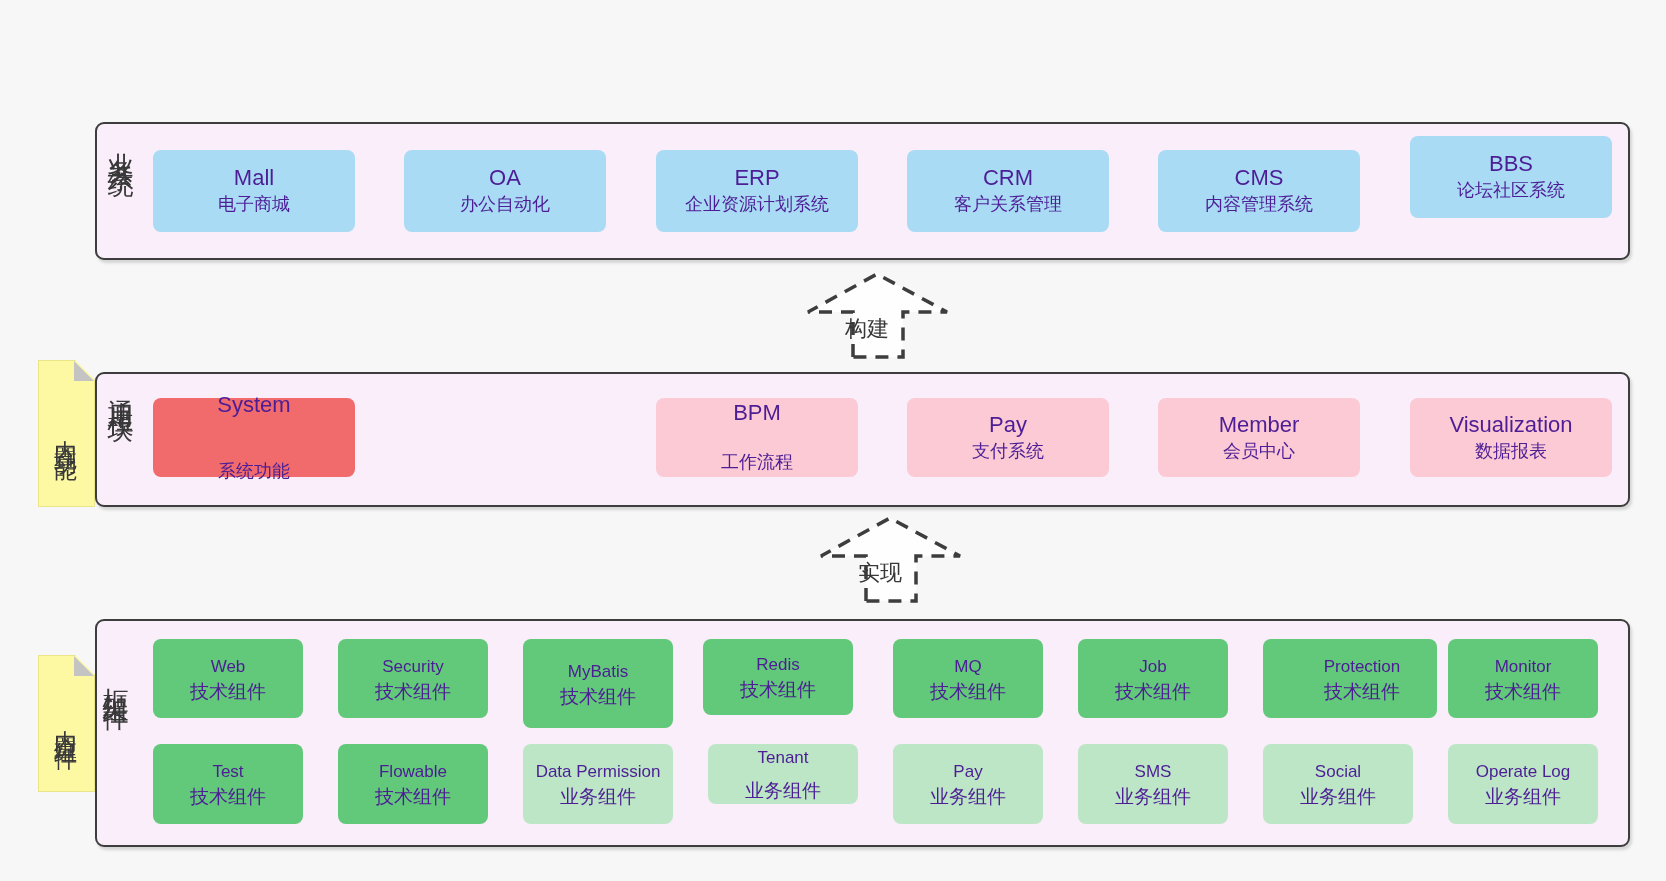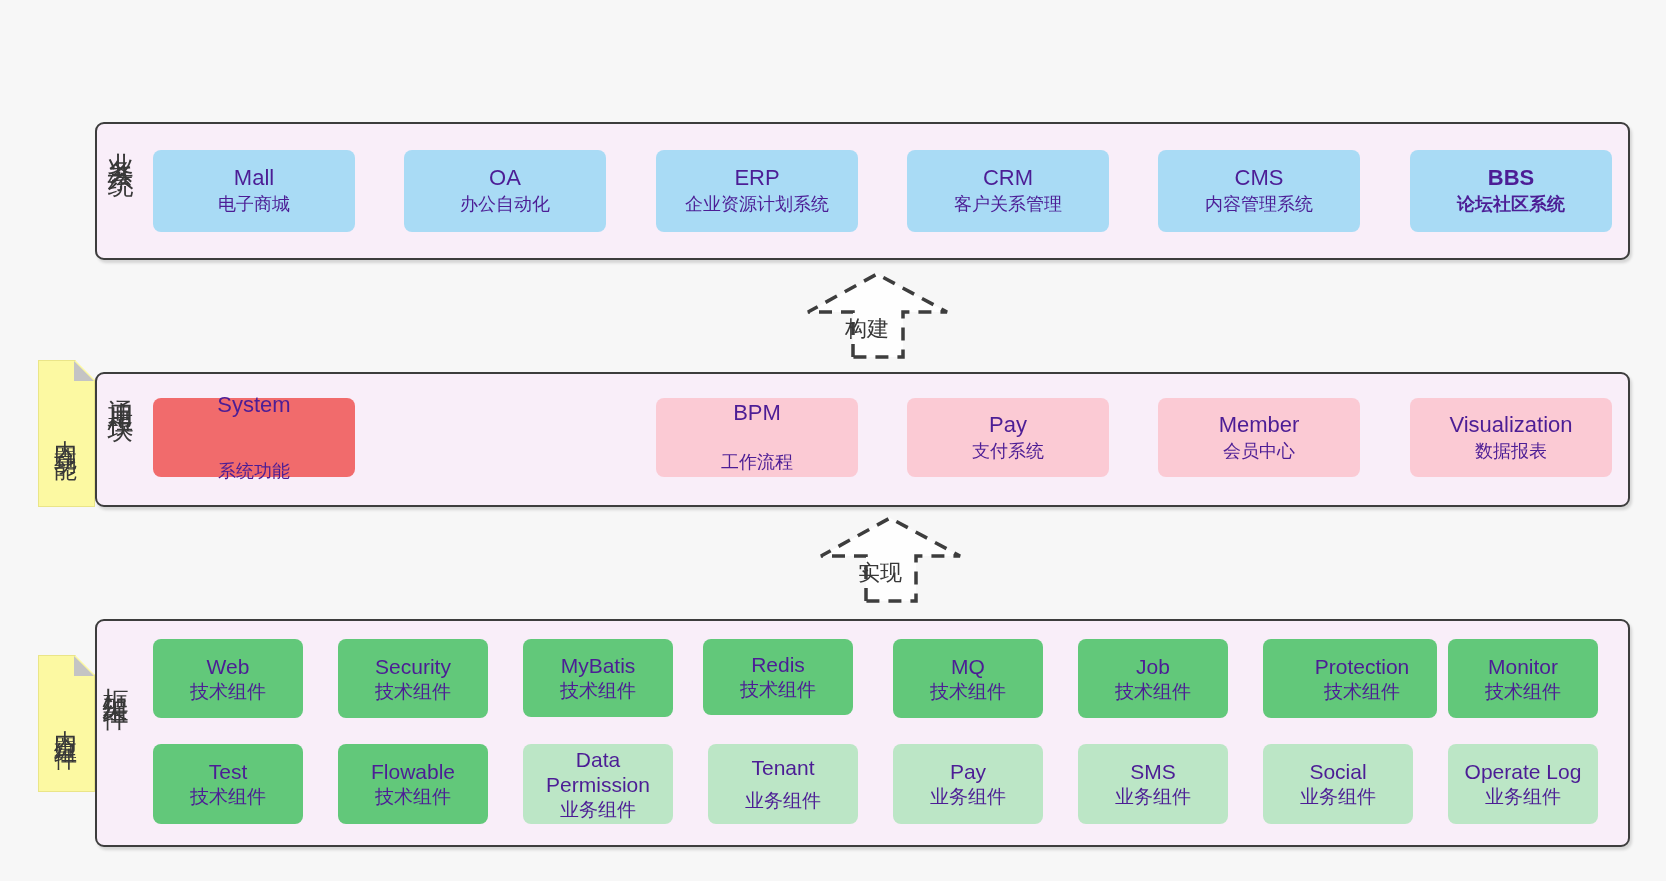--- a/index.html
+++ b/index.html
@@ -29,21 +29,21 @@
     position:absolute;
     border-radius:8px;
     display:flex;flex-direction:column;
     justify-content:center;align-items:center;
     text-align:center;
     color:#4c1d95;
     z-index:2;
   }
   .box .t{font-size:22px;line-height:26px;}
   .box .s{font-size:18px;line-height:26px;}
-  .small .t{font-size:21px;line-height:25px;padding:0 6px;}
+  .small .t{font-size:17px;line-height:25px;padding:0 6px;}
   .small .s{font-size:19px;line-height:25px;}
   .blue{background:#a9dbf5;}
   .red{background:#f16b6c;gap:40px;}
   .pink{background:#fbcad4;}
   .gdark{background:#62c87a;}
   .glight{background:#bce6c6;}
   .sticky{
     position:absolute;width:55px;
     background:#fcf9a2;
     border:1px solid #eae588;
@@ -96,21 +96,21 @@
     <div class="s">企业资源计划系统</div>
   </div>
   <div class="box blue" style="left:907px;top:150px;width:202px;height:82px;">
     <div class="t">CRM</div>
     <div class="s">客户关系管理</div>
   </div>
   <div class="box blue" style="left:1158px;top:150px;width:202px;height:82px;">
     <div class="t">CMS</div>
     <div class="s">内容管理系统</div>
   </div>
-  <div class="box blue" style="left:1410px;top:150px;width:202px;height:82px;font-weight:bold;">
+  <div class="box blue" style="left:1410px;top:136px;width:202px;height:82px;">
     <div class="t">BBS</div>
     <div class="s">论坛社区系统</div>
   </div>
 
   <svg class="arrow-svg" style="left:798px;top:266px;" width="160" height="100" viewBox="0 0 160 100">
     <polygon points="55,91 55,46 10,46 79,8 149,46 105,46 105,91"></polygon>
   </svg>
   <div class="arrow-label" style="left:845px;top:314px;width:66px;">构建</div>
 
   <div class="layer" style="left:95px;top:372px;width:1531px;height:131px;"></div>
@@ -156,21 +156,21 @@
   </div>
 
   <div class="box small gdark" style="left:153px;top:639px;width:150px;height:79px;">
     <div class="t">Web</div>
     <div class="s">技术组件</div>
   </div>
   <div class="box small gdark" style="left:338px;top:639px;width:150px;height:79px;">
     <div class="t">Security</div>
     <div class="s">技术组件</div>
   </div>
-  <div class="box small gdark" style="left:523px;top:639px;width:150px;height:78px;">
+  <div class="box small gdark" style="left:523px;top:639px;width:150px;height:89px;">
     <div class="t">MyBatis</div>
     <div class="s">技术组件</div>
   </div>
   <div class="box small gdark" style="left:703px;top:639px;width:150px;height:76px;">
     <div class="t">Redis</div>
     <div class="s">技术组件</div>
   </div>
   <div class="box small gdark" style="left:893px;top:639px;width:150px;height:79px;">
     <div class="t">MQ</div>
     <div class="s">技术组件</div>
@@ -193,21 +193,21 @@
     <div class="s">技术组件</div>
   </div>
   <div class="box small gdark" style="left:338px;top:744px;width:150px;height:80px;">
     <div class="t">Flowable</div>
     <div class="s">技术组件</div>
   </div>
   <div class="box small glight" style="left:523px;top:744px;width:150px;height:80px;">
     <div class="t">Data Permission</div>
     <div class="s">业务组件</div>
   </div>
-  <div class="box small glight" style="left:708px;top:744px;width:150px;height:80px;gap:8px;">
+  <div class="box small glight" style="left:708px;top:744px;width:150px;height:60px;gap:8px;">
     <div class="t">Tenant</div>
     <div class="s">业务组件</div>
   </div>
   <div class="box small glight" style="left:893px;top:744px;width:150px;height:80px;">
     <div class="t">Pay</div>
     <div class="s">业务组件</div>
   </div>
   <div class="box small glight" style="left:1078px;top:744px;width:150px;height:80px;">
     <div class="t">SMS</div>
     <div class="s">业务组件</div>

